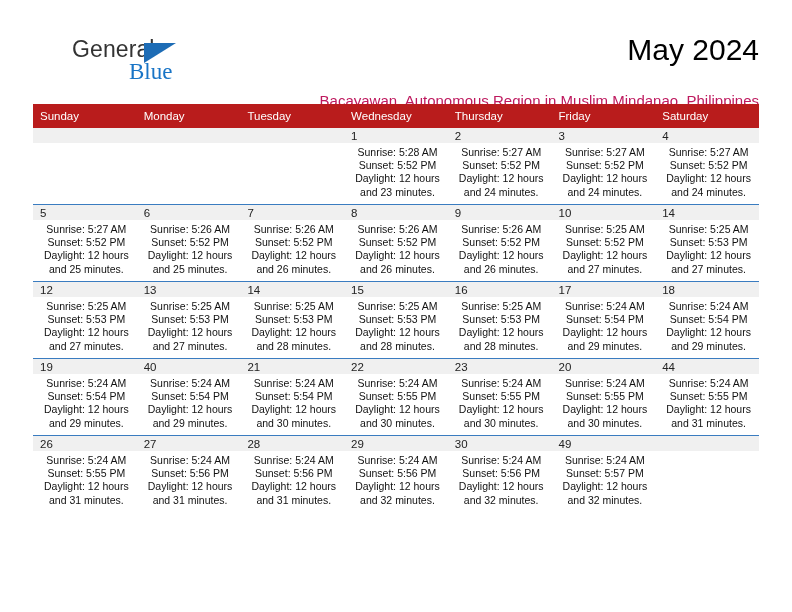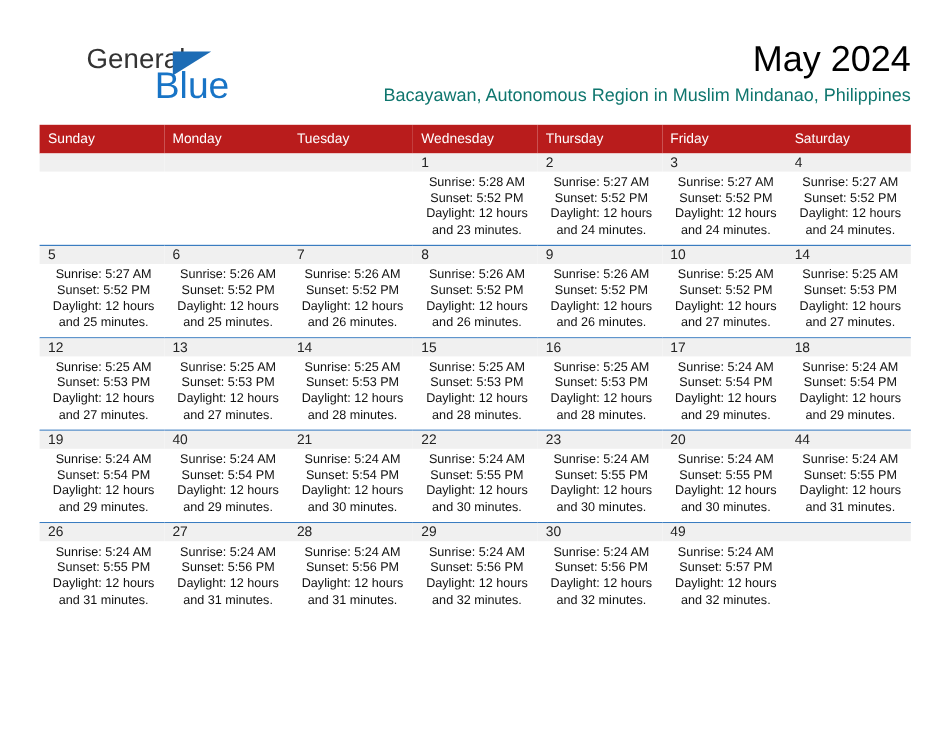--- a/index.html
+++ b/index.html
@@ -55,44 +55,45 @@
     top: 7px;
     width: 0;
     height: 0;
     border-left: 32px solid #1d6cb5;
     border-bottom: 20px solid transparent;
   }
   .logo-blue {
     position: absolute;
     left: 57px;
     top: 23px;
-    font-size: 31px;
+    font-size: 23px;
     line-height: 26px;
     color: #1874c6;
     white-space: nowrap;
+    font-family: Liberation Serif, serif;
   }
 
   .title {
     position: absolute;
     right: 0px;
     top: 6px;
     font-size: 30px;
     line-height: 36px;
     color: #000000;
     text-align: center;
     white-space: nowrap;
   }
 
   .subtitle {
     position: absolute;
     right: 0px;
-    top: 44px;
+    top: 65px;
     font-size: 15px;
     line-height: 20px;
-    color: #0f766e;
+    color: #be185d;
     text-align: left;
     white-space: nowrap;
   }
 
   
   .calendar {
     position: absolute;
     left: 33px;
     top: 104px;
     width: 726px;

